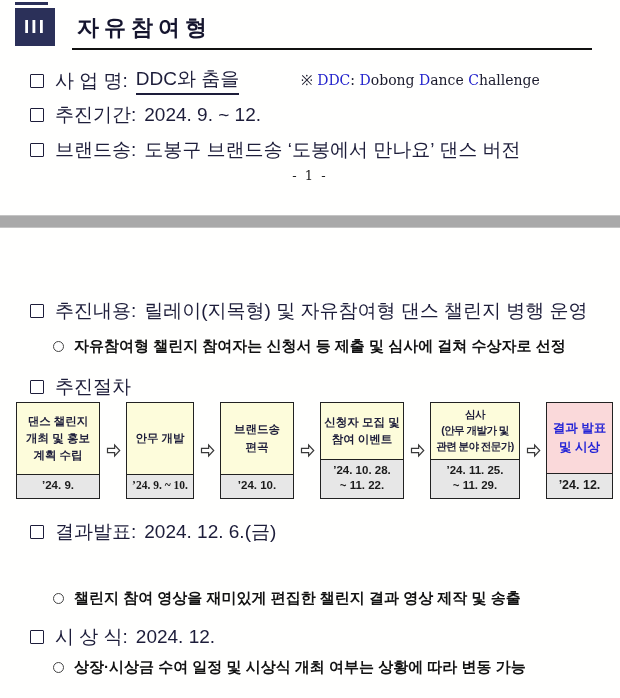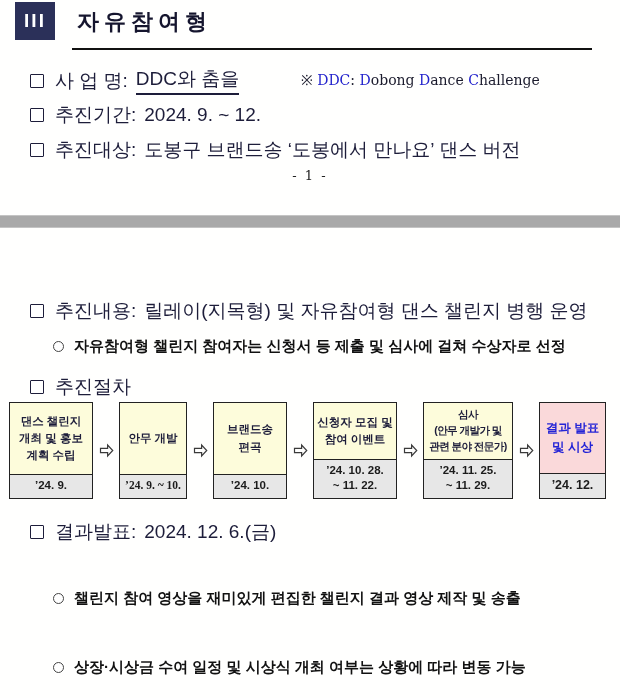--- a/index.html
+++ b/index.html
@@ -9,21 +9,21 @@
   }
   *{margin:0;padding:0;box-sizing:border-box;}
   html,body{background:#ffffff;}
   body{font-family:"Liberation Sans",sans-serif;}
   .page{position:relative;width:620px;height:698px;background:#fffffe;overflow:hidden;}
 
   
   .edge-artifact{position:absolute;left:15px;top:2px;width:33px;height:3px;background:var(--navy);}
 
   
-  .header{position:absolute;left:15px;top:2px;display:flex;align-items:center;}
+  .header{position:absolute;left:15px;top:8px;display:flex;align-items:center;}
   .badge{width:40px;height:38px;background:var(--navy);color:#ffffff;display:flex;align-items:center;justify-content:center;
          font-size:19px;font-weight:bold;letter-spacing:2px;}
   .page-title{margin-left:22px;font-size:22px;font-weight:bold;color:var(--ink);letter-spacing:5px;padding-top:2px;}
   .title-underline{position:absolute;left:72px;top:48px;width:520px;height:0;border-top:2px solid #111;}
 
   
   .row{position:absolute;display:flex;align-items:center;color:var(--bold-ink);font-weight:normal;font-size:19px;white-space:nowrap;}
   .checkbox{display:inline-block;width:14px;height:14px;border:1.8px solid var(--bold-ink);border-radius:1px;margin-right:11px;flex:none;background:#fff;}
   .row .label{margin-right:8px;}
   .value-underline{border-bottom:2px solid var(--bold-ink);padding-bottom:1px;}
@@ -33,21 +33,21 @@
 
   .subrow{position:absolute;display:flex;align-items:center;color:#111;font-weight:bold;font-size:15px;white-space:nowrap;}
   .circle{display:inline-block;width:11px;height:11px;border:1.6px solid #444;border-radius:50%;margin-right:10px;flex:none;background:#fff;}
   .subrow .detail{font-weight:normal;font-size:13px;color:#222;letter-spacing:-0.3px;}
 
   .pagenum{position:absolute;left:0;top:168px;width:100%;text-align:center;font-family:"DejaVu Serif",serif;font-size:13px;color:#222;letter-spacing:2px;}
 
   .divider{position:absolute;left:0;top:215px;width:620px;height:13px;background:var(--divider);border-top:1px solid #c4c4c4;border-bottom:1px solid #c4c4c4;}
 
   
-  .flow{position:absolute;left:9px;top:402px;width:597px;height:97px;display:flex;justify-content:space-between;align-items:stretch;}
+  .flow{position:absolute;left:16px;top:402px;width:597px;height:97px;display:flex;justify-content:space-between;align-items:stretch;}
   .flow-box{border:1.6px solid var(--boxborder);display:flex;flex-direction:column;flex:none;background:#fff;}
   .flow-title{flex:1;background:var(--yellow);color:var(--bold-ink);font-weight:bold;font-size:11.5px;line-height:1.5;
               display:flex;align-items:center;justify-content:center;text-align:center;padding:2px 1px;white-space:nowrap;}
   .flow-date{border-top:1.6px solid var(--boxborder);background:var(--grayfill);color:#1b1b1b;font-weight:bold;font-size:11.5px;
              line-height:1.35;text-align:center;padding:3px 1px 4px;white-space:nowrap;}
   .flow-box:nth-child(1){width:84px;}
   .flow-box:nth-child(3){width:68px;font-family:Liberation Serif, serif;}
   .flow-box:nth-child(5){width:74px;}
   .flow-box:nth-child(7){width:84px;}
   .flow-box:nth-child(9){width:90px;}
@@ -80,21 +80,21 @@
   </div>
 
   <div class="row" style="left:30px;top:102px;">
     <span class="checkbox"></span>
     <span class="label">추진기간:</span>
     <span>2024. 9. ~ 12.</span>
   </div>
 
   <div class="row" style="left:30px;top:137px;">
     <span class="checkbox"></span>
-    <span class="label">추진대상:</span>
+    <span class="label">브랜드송:</span>
     <span>도봉구 브랜드송 ‘도봉에서 만나요’ 댄스 버전</span>
   </div>
 
   <div class="pagenum">- 1 -</div>
 
   <div class="divider"></div>
 
   <div class="row" style="left:30px;top:298px;">
     <span class="checkbox"></span>
     <span class="label">추진내용:</span>
@@ -165,18 +165,23 @@
   <div class="row" style="left:30px;top:519px;text-align:center;">
     <span class="checkbox"></span>
     <span class="label">결과발표:</span>
     <span>2024. 12. 6.(금)</span>
   </div>
   <div class="subrow" style="left:53px;top:589px;">
     <span class="circle"></span>
     <span>챌린지 참여 영상을 재미있게 편집한 챌린지 결과 영상 제작 및 송출</span>
   </div>
 
+  <div class="row" style="left:30px;top:624px;">
+    <span class="checkbox"></span>
+    <span class="label">시 상 식:</span>
+    <span>2024. 12.</span>
+  </div>
   <div class="subrow" style="left:53px;top:658px;">
     <span class="circle"></span>
     <span>상장·시상금 수여 일정 및 시상식 개최 여부는 상황에 따라 변동 가능</span>
   </div>
 
 </div>
 
 </body></html>

